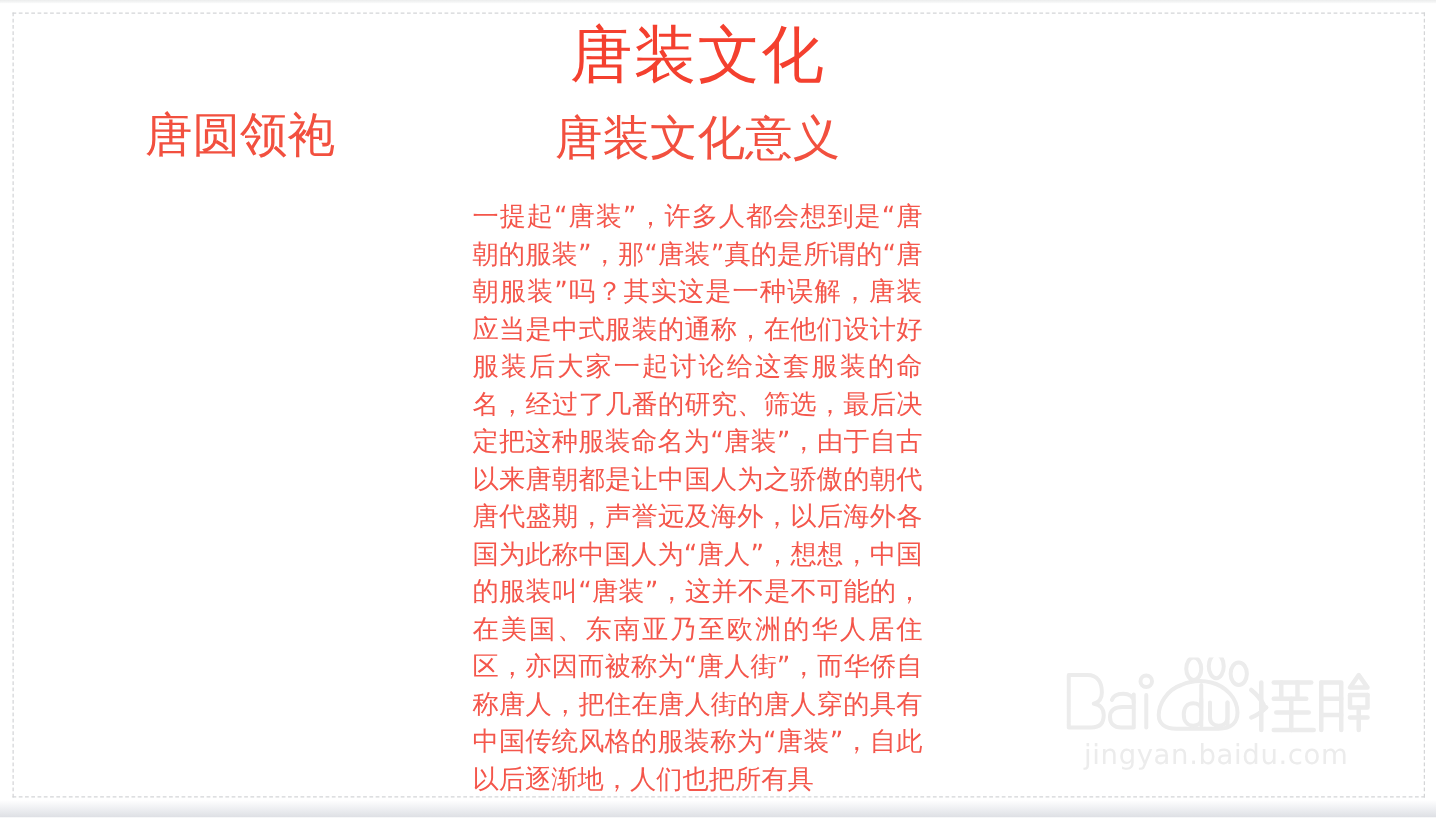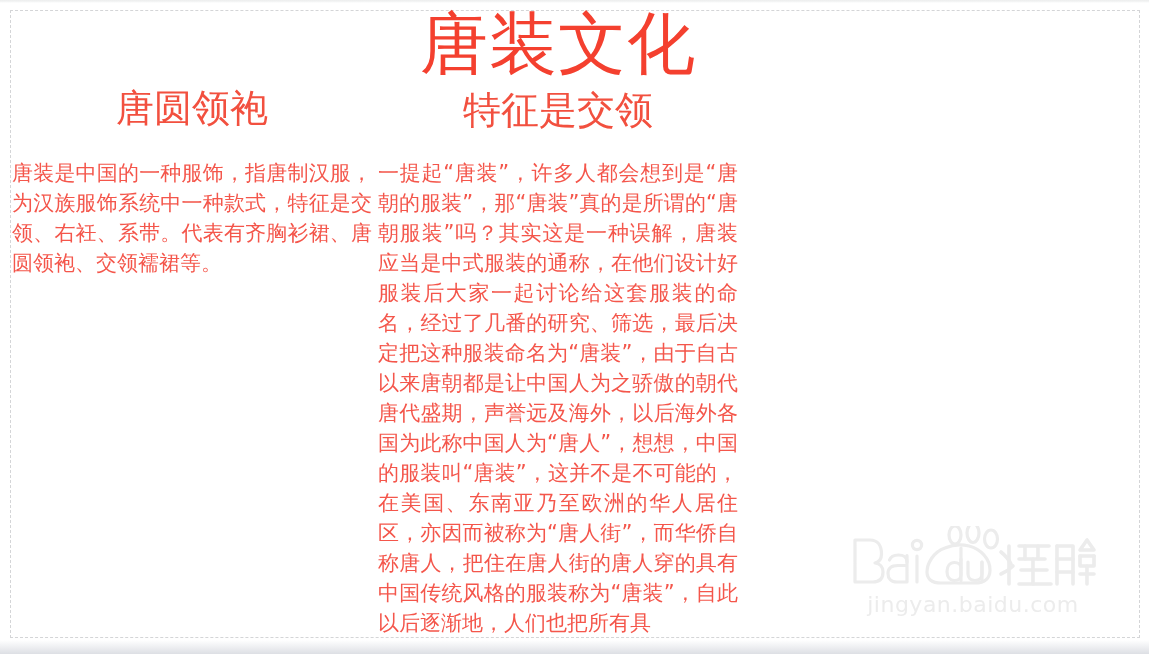--- a/index.html
+++ b/index.html
@@ -63,21 +63,21 @@
     height: 654px;
   }
 
   
   .main-title {
     position: absolute;
     left: 378px;
     top: 6px;
     width: 360px;
     text-align: center;
-    font-size: 68px;
+    font-size: 50px;
     line-height: 76px;
     font-weight: 400;
     color: #f4402f;
     letter-spacing: 1px;
     white-space: nowrap;
   }
 
   
   .col {
     position: absolute;
@@ -150,26 +150,25 @@
 
   <div class="dashed-frame"></div>
 
   <div class="content">
 
     <div class="main-title">唐装文化</div>
 
     <div class="col col-left">
       <div class="section-title">唐圆领袍</div>
       <div class="body-text">
-        <p>唐装是中国的一种服饰，指唐制汉服，为汉族服饰系统中一种款式，特征是交领、右衽、系带。代表有齐胸衫裙、唐圆领袍、交领襦裙等。</p>
       </div>
     </div>
 
     <div class="col col-right">
-      <div class="section-title">特征是交领</div>
+      <div class="section-title">唐装文化意义</div>
       <div class="body-text">
         <p>一提起“唐装”，许多人都会想到是“唐朝的服装”，那“唐装”真的是所谓的“唐朝服装”吗？其实这是一种误解，唐装应当是中式服装的通称，在他们设计好服装后大家一起讨论给这套服装的命名，经过了几番的研究、筛选，最后决定把这种服装命名为“唐装”，由于自古以来唐朝都是让中国人为之骄傲的朝代唐代盛期，声誉远及海外，以后海外各国为此称中国人为“唐人”，想想，中国的服装叫“唐装”，这并不是不可能的，在美国、东南亚乃至欧洲的华人居住区，亦因而被称为“唐人街”，而华侨自称唐人，把住在唐人街的唐人穿的具有中国传统风格的服装称为“唐装”，自此以后逐渐地，人们也把所有具</p>
       </div>
     </div>
 
   </div>
 
   <div class="watermark">
     <svg width="248" height="66" viewBox="0 0 248 66">
       <g fill="none" stroke="#ececec" stroke-width="3.2" stroke-linejoin="round" stroke-linecap="round">

